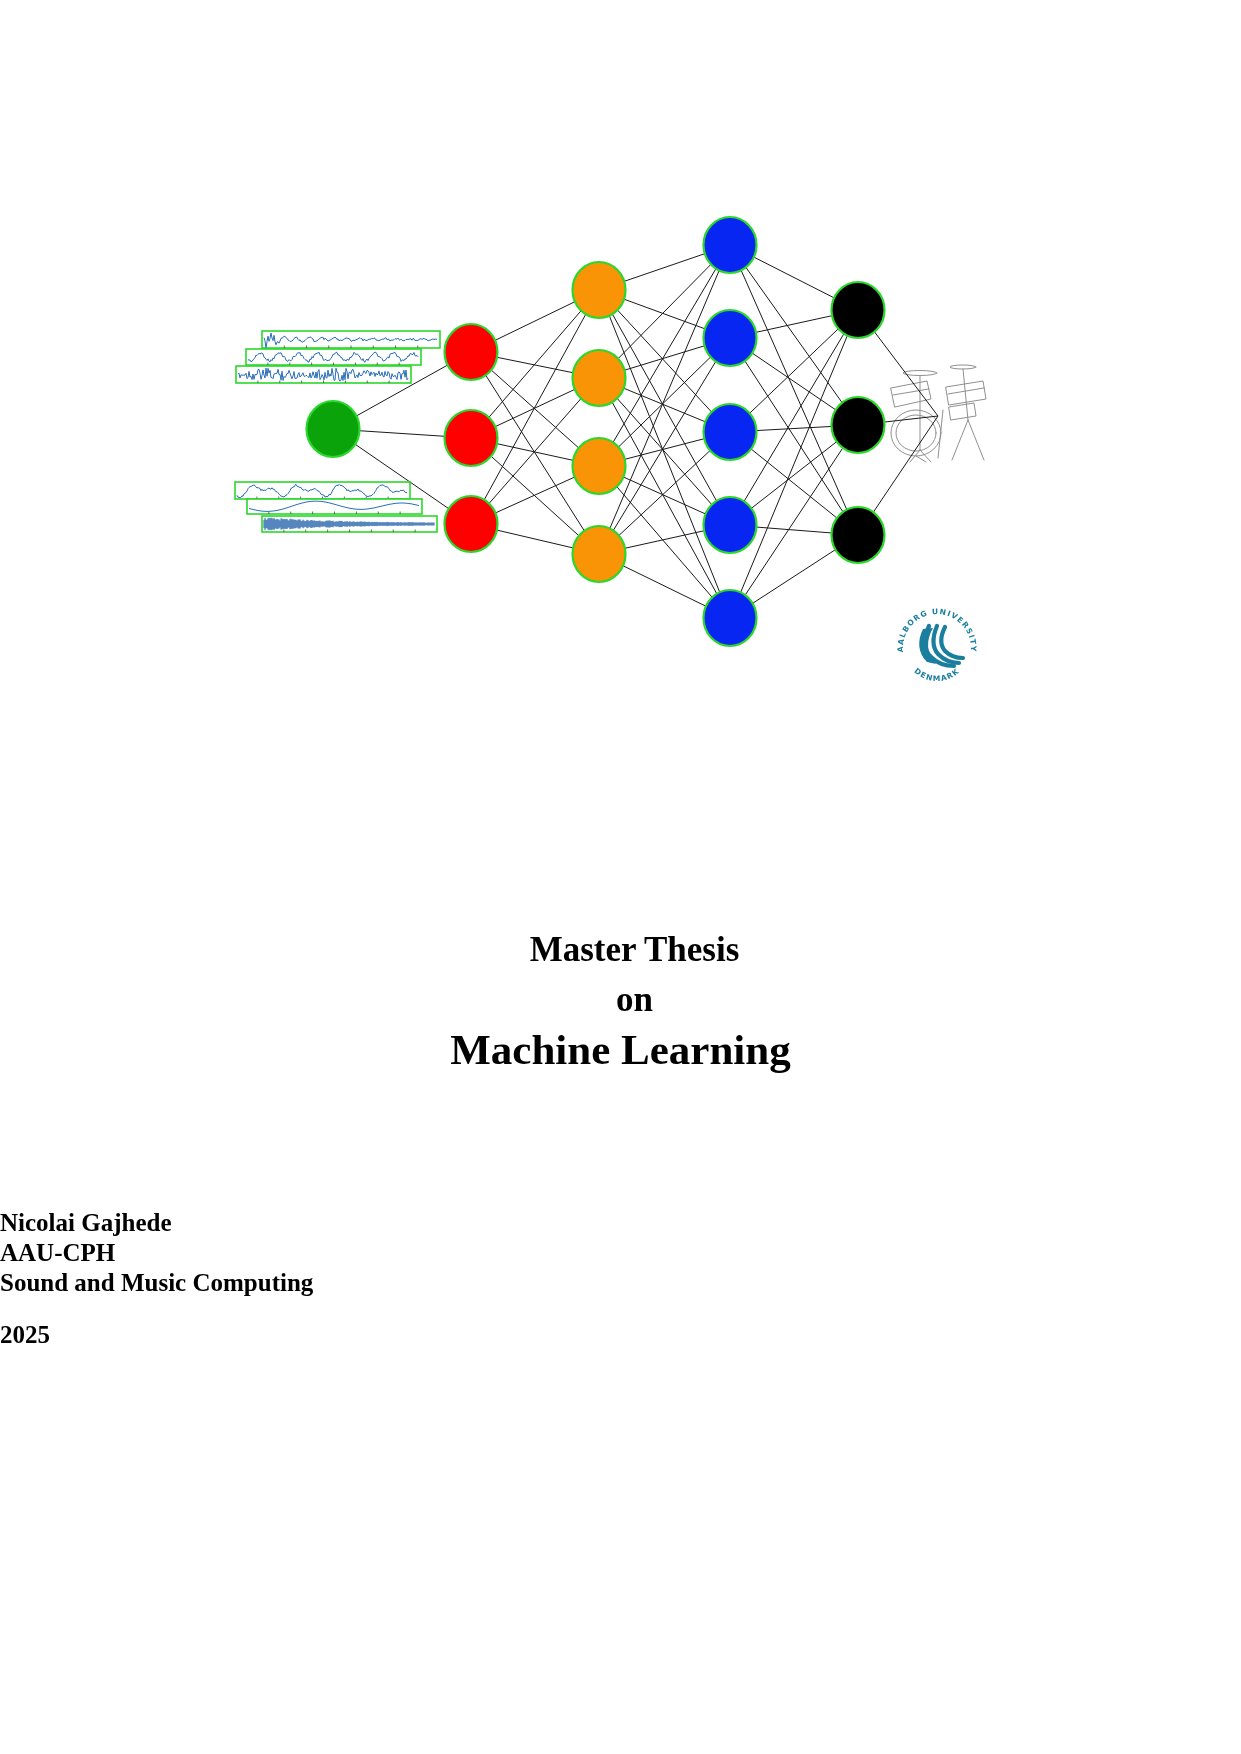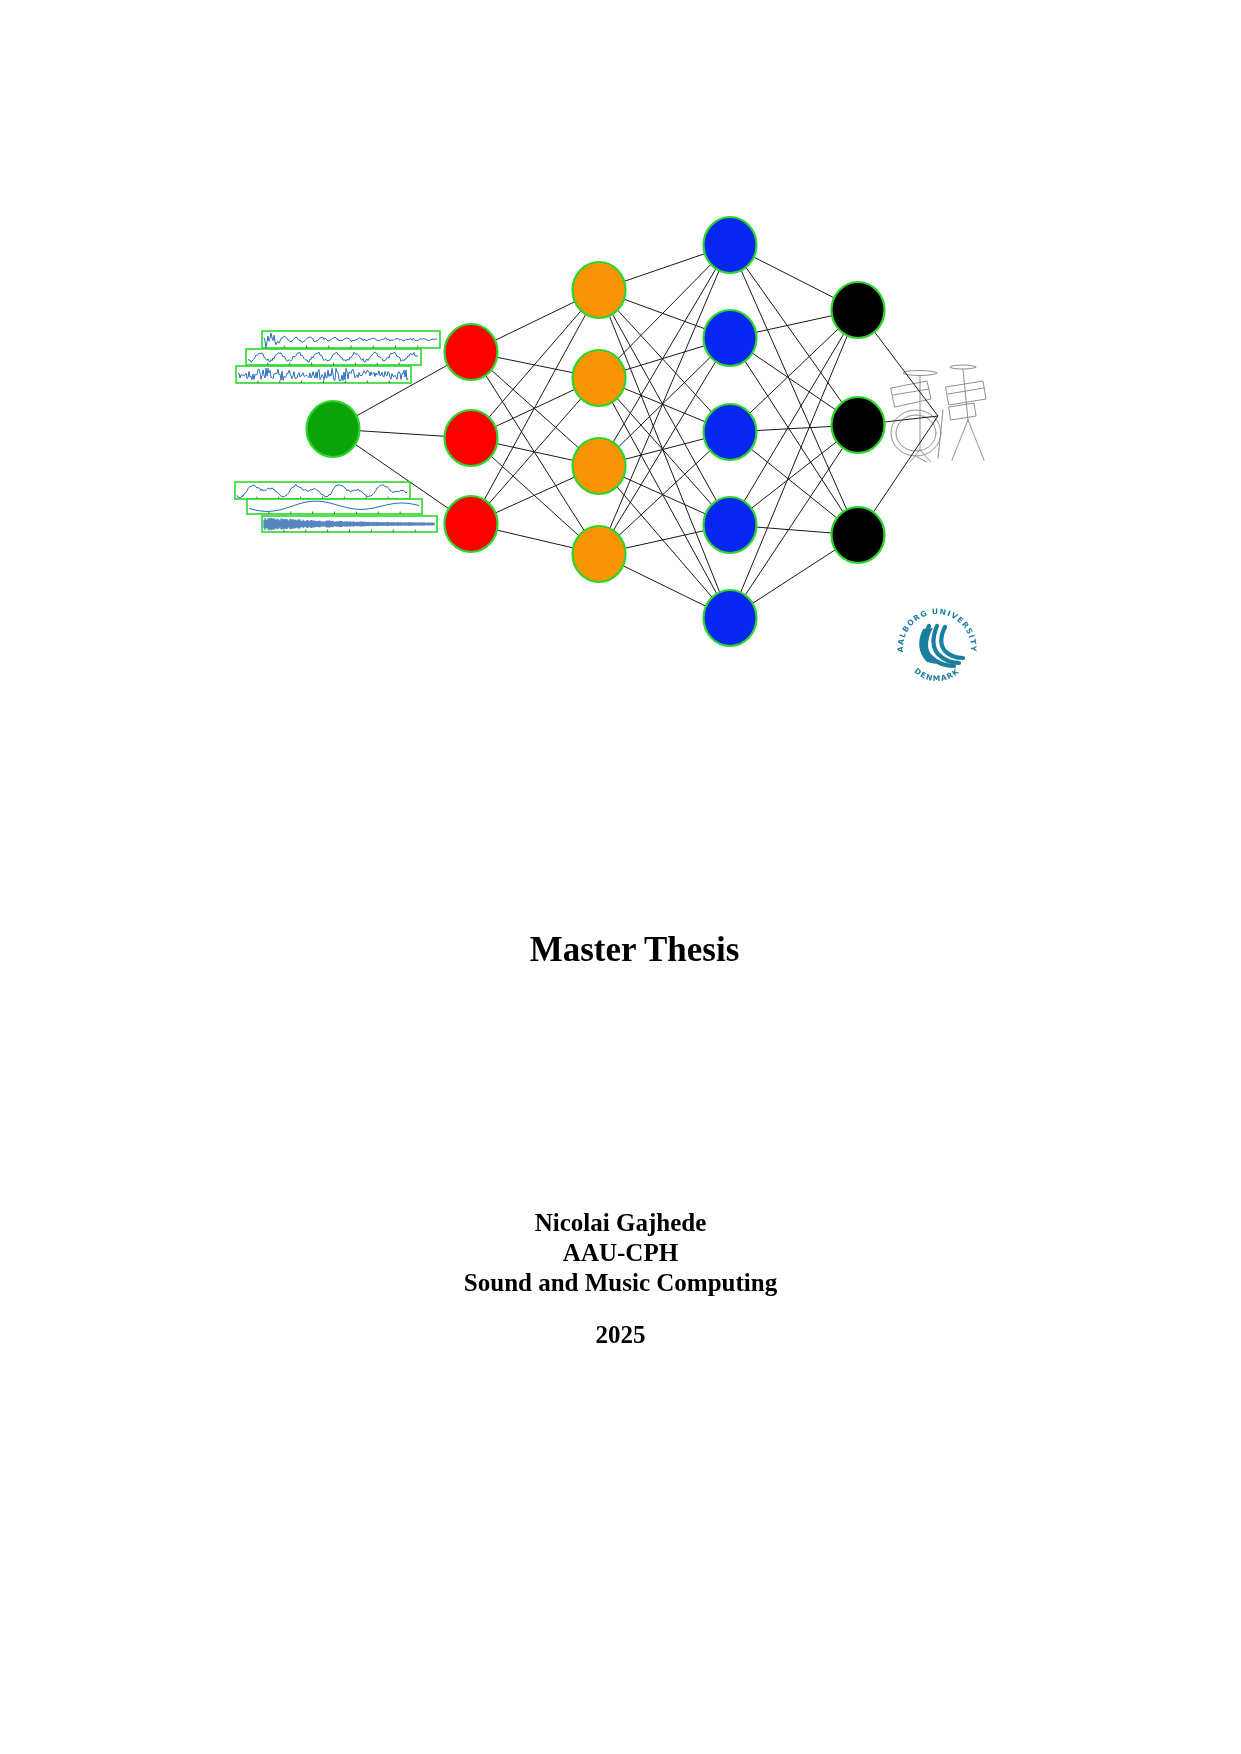--- a/index.html
+++ b/index.html
@@ -17,21 +17,20 @@
     position:absolute;
     top:925px;left:0;width:100%;
     text-align:center;
     font-weight:bold;
   }
   .t1{font-size:35px;height:50px;line-height:50px;margin-left:28px;}
   .t2{font-size:43px;height:50px;line-height:50px;}
   .author-block{
     position:absolute;
     top:1208px;left:0;width:100%;
-    text-align:center;
     font-weight:bold;
     font-size:25px;
     line-height:30px;
   }
   .author-spacer{height:22px;}
   .logo-arc{
     font-family:"DejaVu Sans","Liberation Sans",sans-serif;
     font-size:7.6px;
     font-weight:bold;
     letter-spacing:1.1px;
@@ -209,20 +208,22 @@
         <ellipse cx="730" cy="525" rx="26.5" ry="28" fill="#0826f2"></ellipse>
         <ellipse cx="730" cy="618" rx="26.5" ry="28" fill="#0826f2"></ellipse>
         <ellipse cx="858" cy="310" rx="26.5" ry="28" fill="#000000"></ellipse>
         <ellipse cx="858" cy="425" rx="26.5" ry="28" fill="#000000"></ellipse>
         <ellipse cx="858" cy="535" rx="26.5" ry="28" fill="#000000"></ellipse>
       </g>
     </svg>
 
   <div class="title-block">
     <div class="t1">Master Thesis</div>
+    <div class="t1">on</div>
+    <div class="t2">Machine Learning</div>
   </div>
 
   <div class="author-block">
     <div>Nicolai Gajhede</div>
     <div>AAU-CPH</div>
     <div>Sound and Music Computing</div>
     <div class="author-spacer"></div>
     <div>2025</div>
   </div>
 

